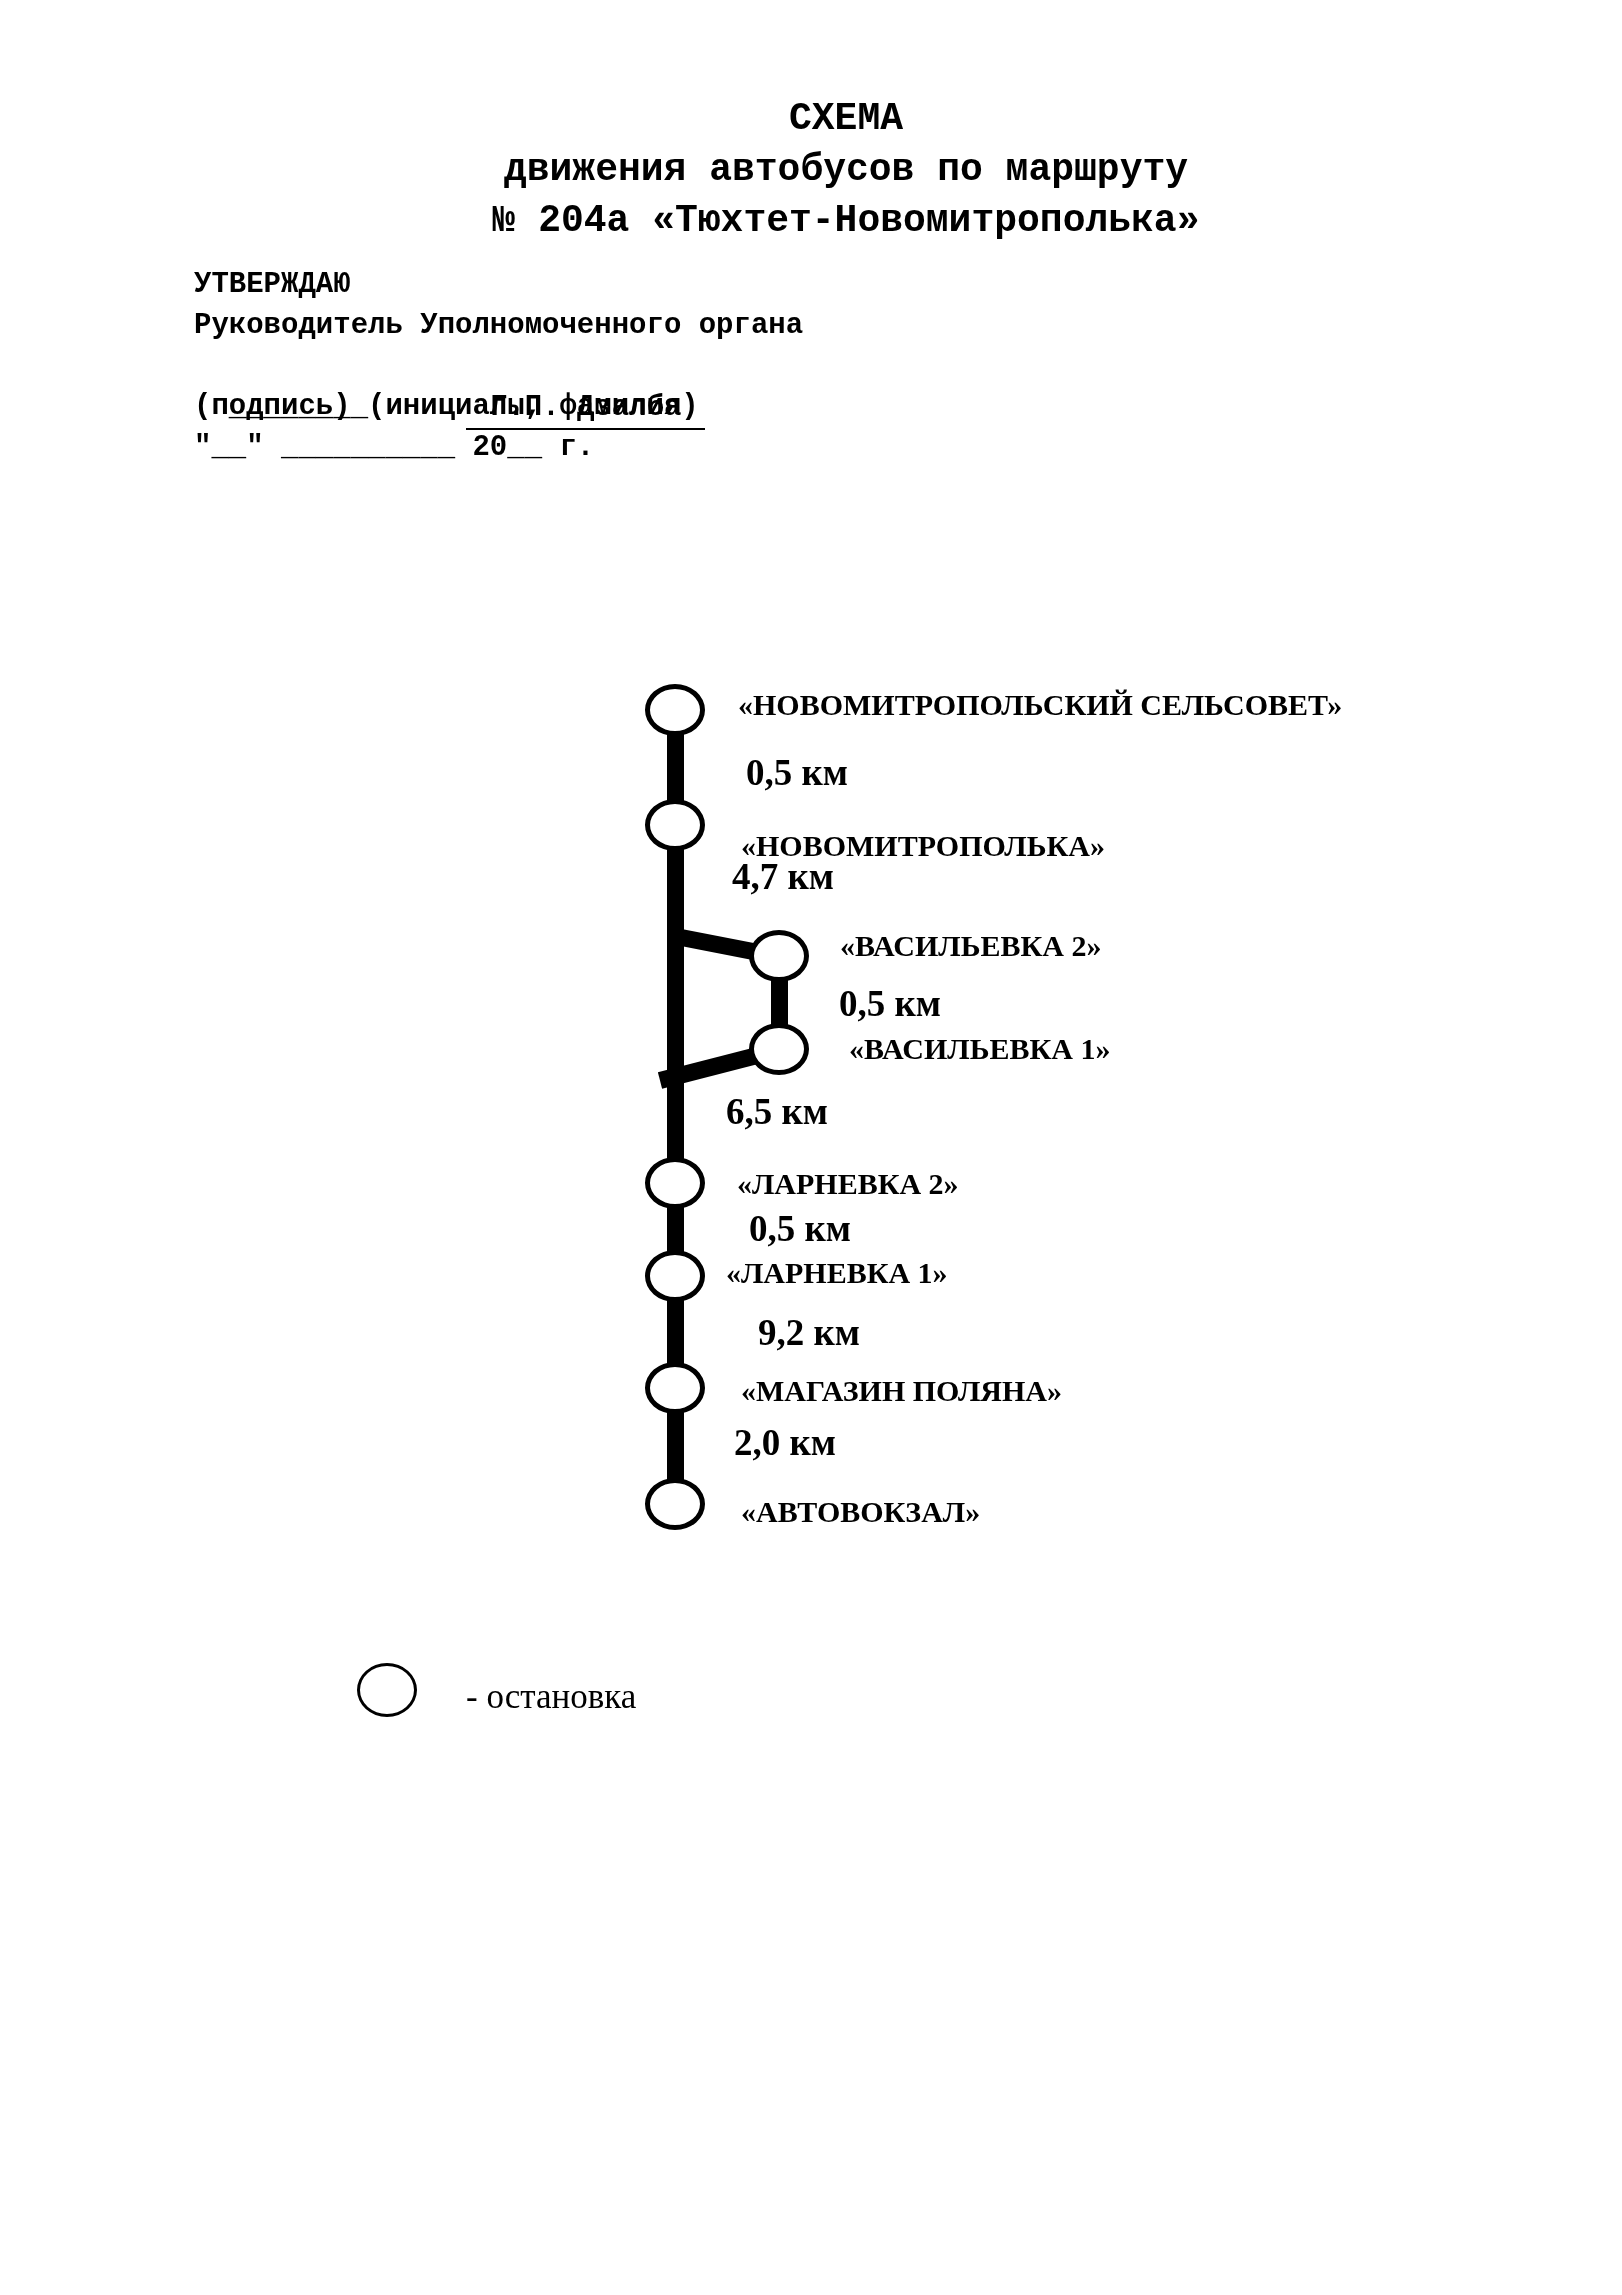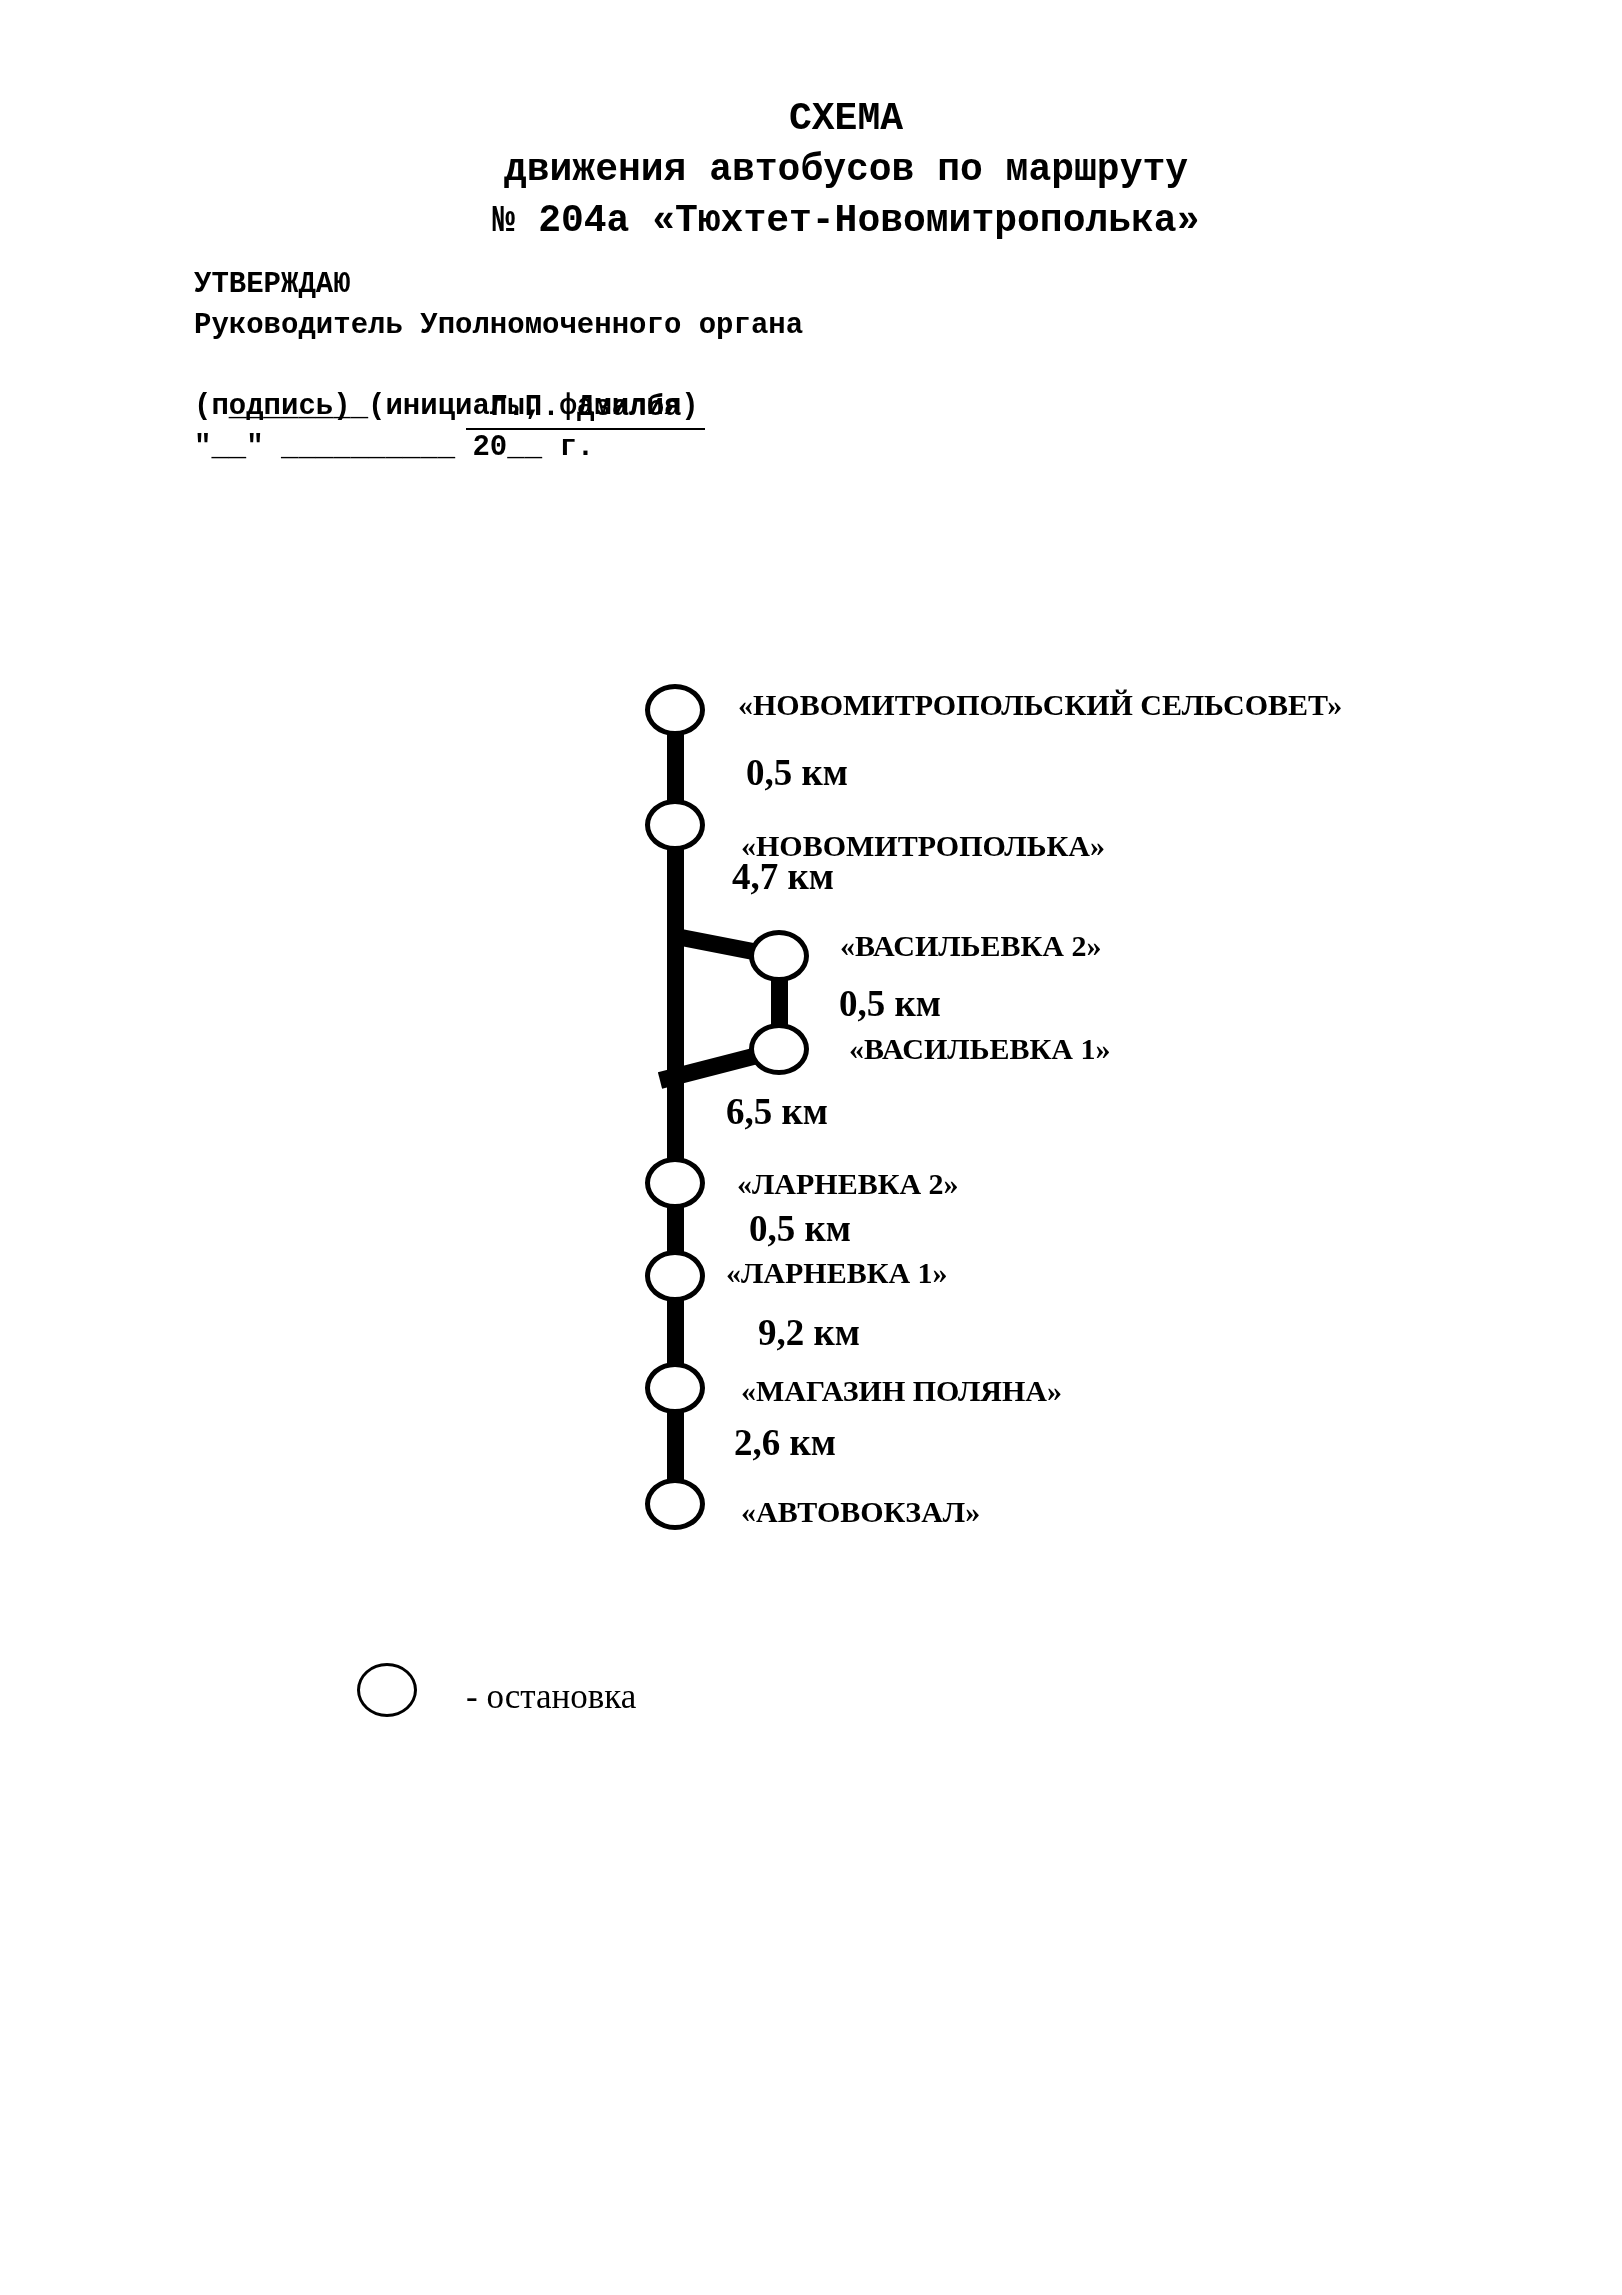--- a/index.html
+++ b/index.html
@@ -74,17 +74,17 @@
 <div class="abs stop-label" style="left:726px;top:1255px;">«ЛАРНЕВКА 1»</div>
 <div class="abs stop-label" style="left:741px;top:1373px;">«МАГАЗИН ПОЛЯНА»</div>
 <div class="abs stop-label" style="left:741px;top:1494px;">«АВТОВОКЗАЛ»</div>
 
 <div class="abs dist-label" style="left:746px;top:751px;">0,5 км</div>
 <div class="abs dist-label" style="left:732px;top:855px;">4,7 км</div>
 <div class="abs dist-label" style="left:839px;top:982px;">0,5 км</div>
 <div class="abs dist-label" style="left:726px;top:1090px;">6,5 км</div>
 <div class="abs dist-label" style="left:749px;top:1207px;">0,5 км</div>
 <div class="abs dist-label" style="left:758px;top:1311px;">9,2 км</div>
-<div class="abs dist-label" style="left:734px;top:1421px;">2,6 км</div>
+<div class="abs dist-label" style="left:734px;top:1421px;">2,0 км</div>
 
 <div class="abs legend-circle" style="left:357px;top:1663px;"></div>
 <div class="abs legend-text" style="left:466px;top:1677px;">- остановка</div>
 
 
 </body></html>

